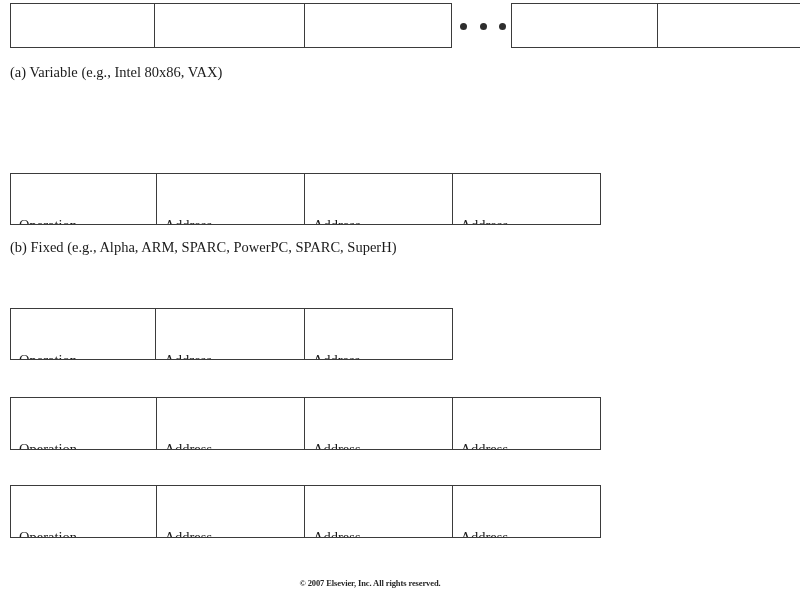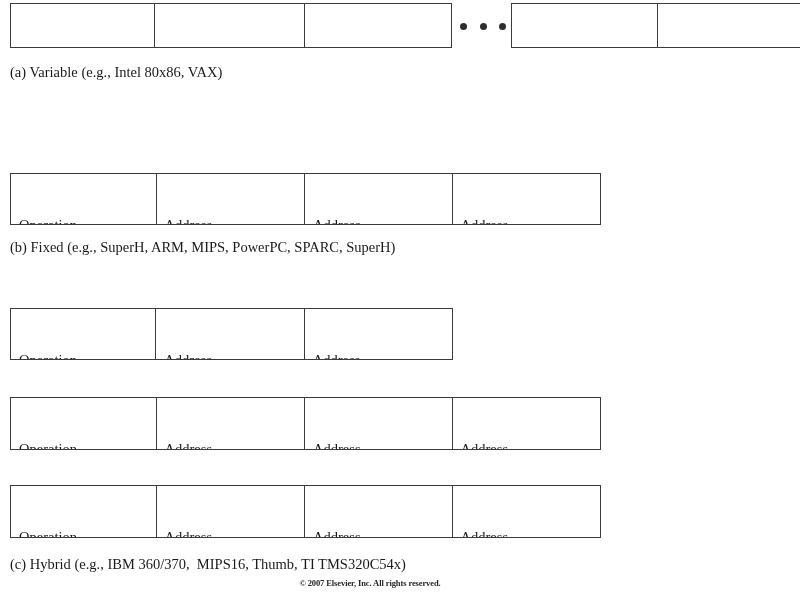--- a/index.html
+++ b/index.html
@@ -156,21 +156,21 @@
     <div class="cell" style="width:148px">
       <span class="l1">Address</span>
       
     </div>
     <div class="cell" style="width:148px">
       <span class="l1">Address</span>
       
     </div>
   </div>
 
-  <div class="caption" id="caption-b">(b) Fixed (e.g., SuperH, ARM, MIPS, PowerPC, SPARC, SuperH)</div>
+  <div class="caption" id="caption-b">(b) Fixed (e.g., Alpha, ARM, SPARC, PowerPC, SPARC, SuperH)</div>
 
   <div class="fmt-row" id="row-c1">
     <div class="cell" style="width:146px">
       <span class="l1">Operation</span>
       <span class="l2"></span>
     </div>
     <div class="cell" style="width:149px">
       <span class="l1">Address</span>
       
     </div>
@@ -211,17 +211,16 @@
     <div class="cell" style="width:148px">
       <span class="l1">Address</span>
       
     </div>
     <div class="cell" style="width:148px">
       <span class="l1">Address</span>
       
     </div>
   </div>
 
-  <div class="caption" id="caption-c">(c) Hybrid (e.g., IBM 360/370,  MIPS16, Thumb, TI TMS320C54x)</div>
 
   <div class="copyright">© 2007 Elsevier, Inc. All rights reserved.</div>
 
 </div>
 
 </body></html>

